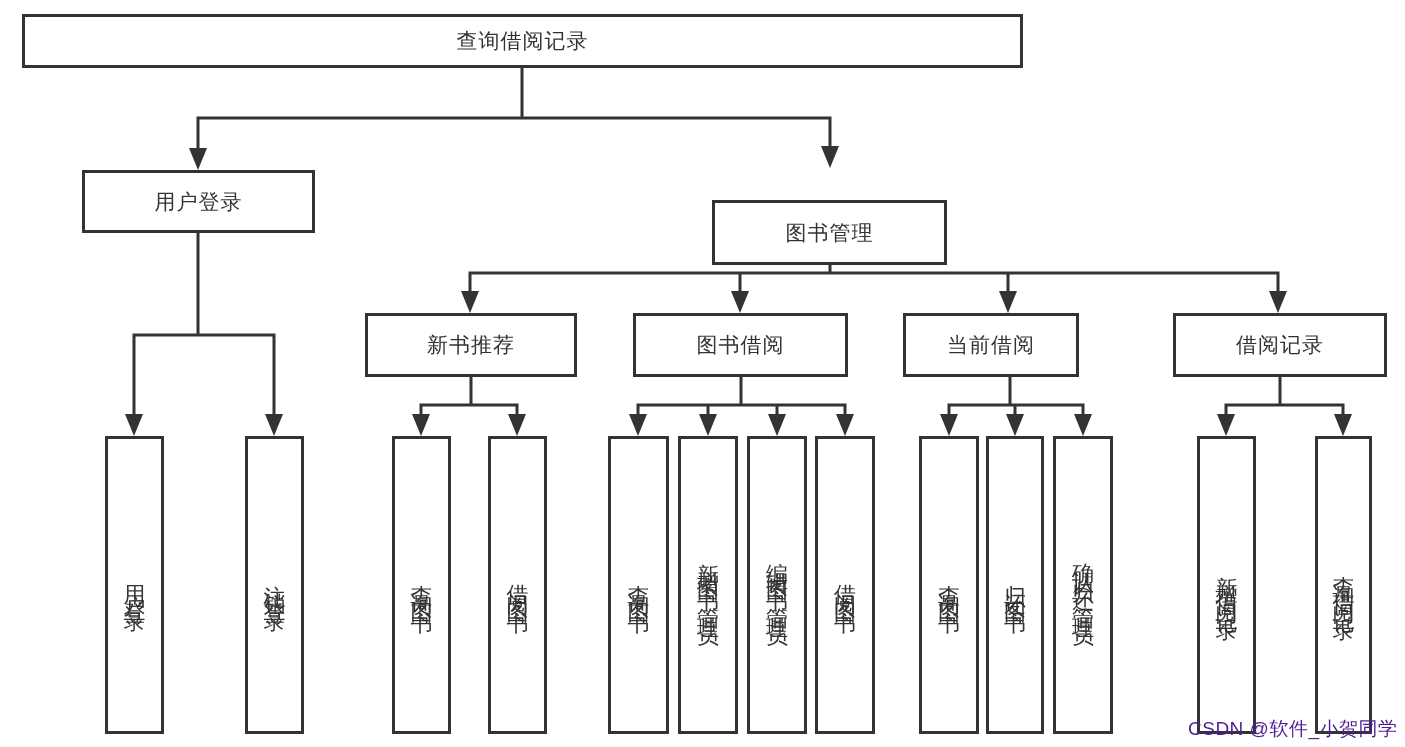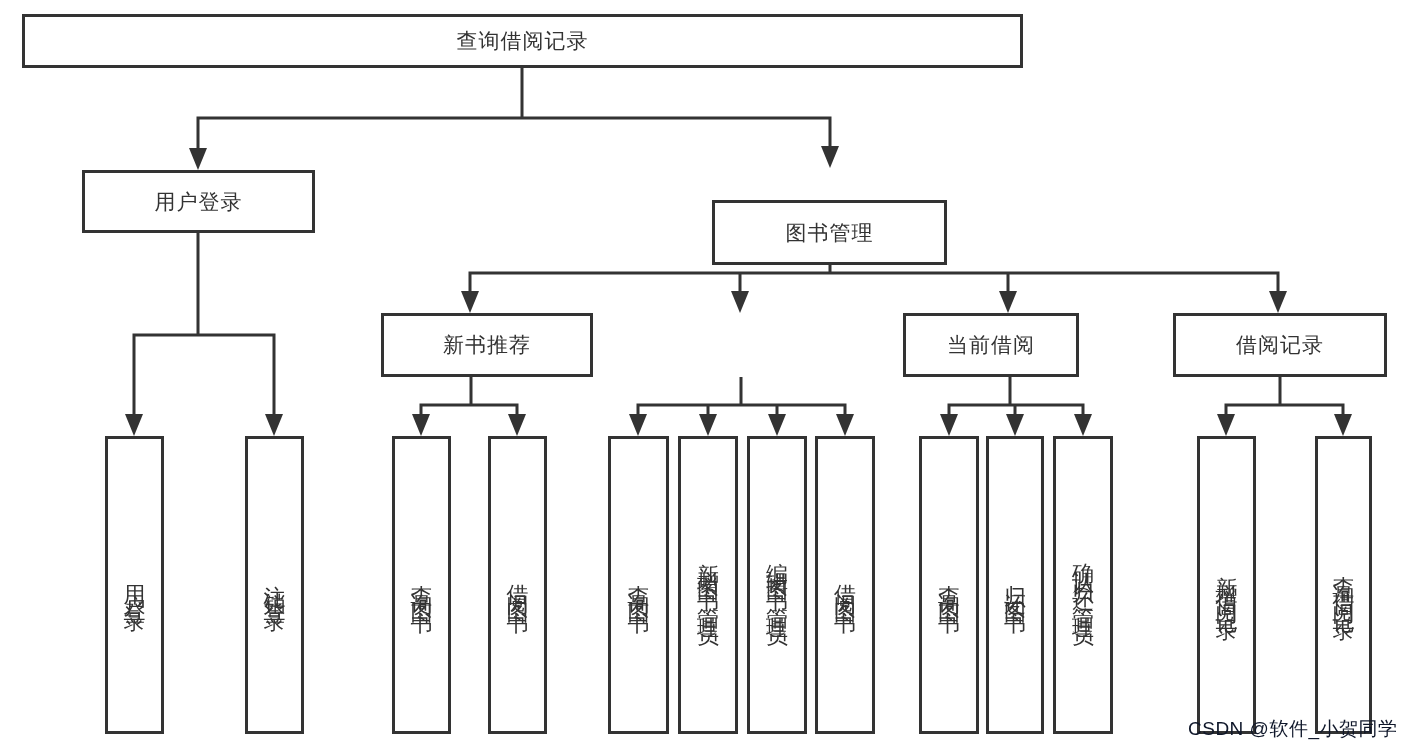--- a/index.html
+++ b/index.html
@@ -43,21 +43,21 @@
     font-size: 22px;
     letter-spacing: 9px;
     line-height: 1;
     color: #333333;
   }
   .watermark {
     position: absolute;
     left: 1188px;
     top: 716px;
     font-size: 19px;
-    color: #0f172a;
+    color: #4c1d95;
     white-space: nowrap;
     letter-spacing: 0.5px;
   }
 </style>
 </head>
 <body>
 
 <div class="canvas">
 
   <svg class="connectors" viewBox="0 0 1405 747" xmlns="http://www.w3.org/2000/svg" aria-hidden="true">
@@ -116,21 +116,22 @@
       <polygon points="1217,414 1235,414 1226,436"></polygon>
       <polygon points="1334,414 1352,414 1343,436"></polygon>
     </g>
   </svg>
 
   <div class="box" style="left:22px; top:14px; width:1001px; height:54px;">查询借阅记录</div>
 
   <div class="box" style="left:82px; top:170px; width:233px; height:63px;">用户登录</div>
   <div class="box" style="left:712px; top:168px; width:235px; height:65px;margin-top:32px;">图书管理</div>
 
-  <div class="box" style="left:365px; top:313px; width:212px; height:64px;margin-left:16px;">新书推荐</div>
+  <div class="box" style="left:365px; top:313px; width:212px; height:64px;">新书推荐</div>
+  <div class="box" style="left:633px; top:313px; width:215px; height:64px;">图书借阅</div>
   <div class="box" style="left:903px; top:313px; width:176px; height:64px;">当前借阅</div>
   <div class="box" style="left:1173px; top:313px; width:214px; height:64px;">借阅记录</div>
 
   <div class="vbox" style="left:105px; top:436px; width:59px; height:298px;">
     <span>用户登录</span>
   </div>
   <div class="vbox" style="left:245px; top:436px; width:59px; height:298px;">
     <span>注销登录</span>
   </div>
 

